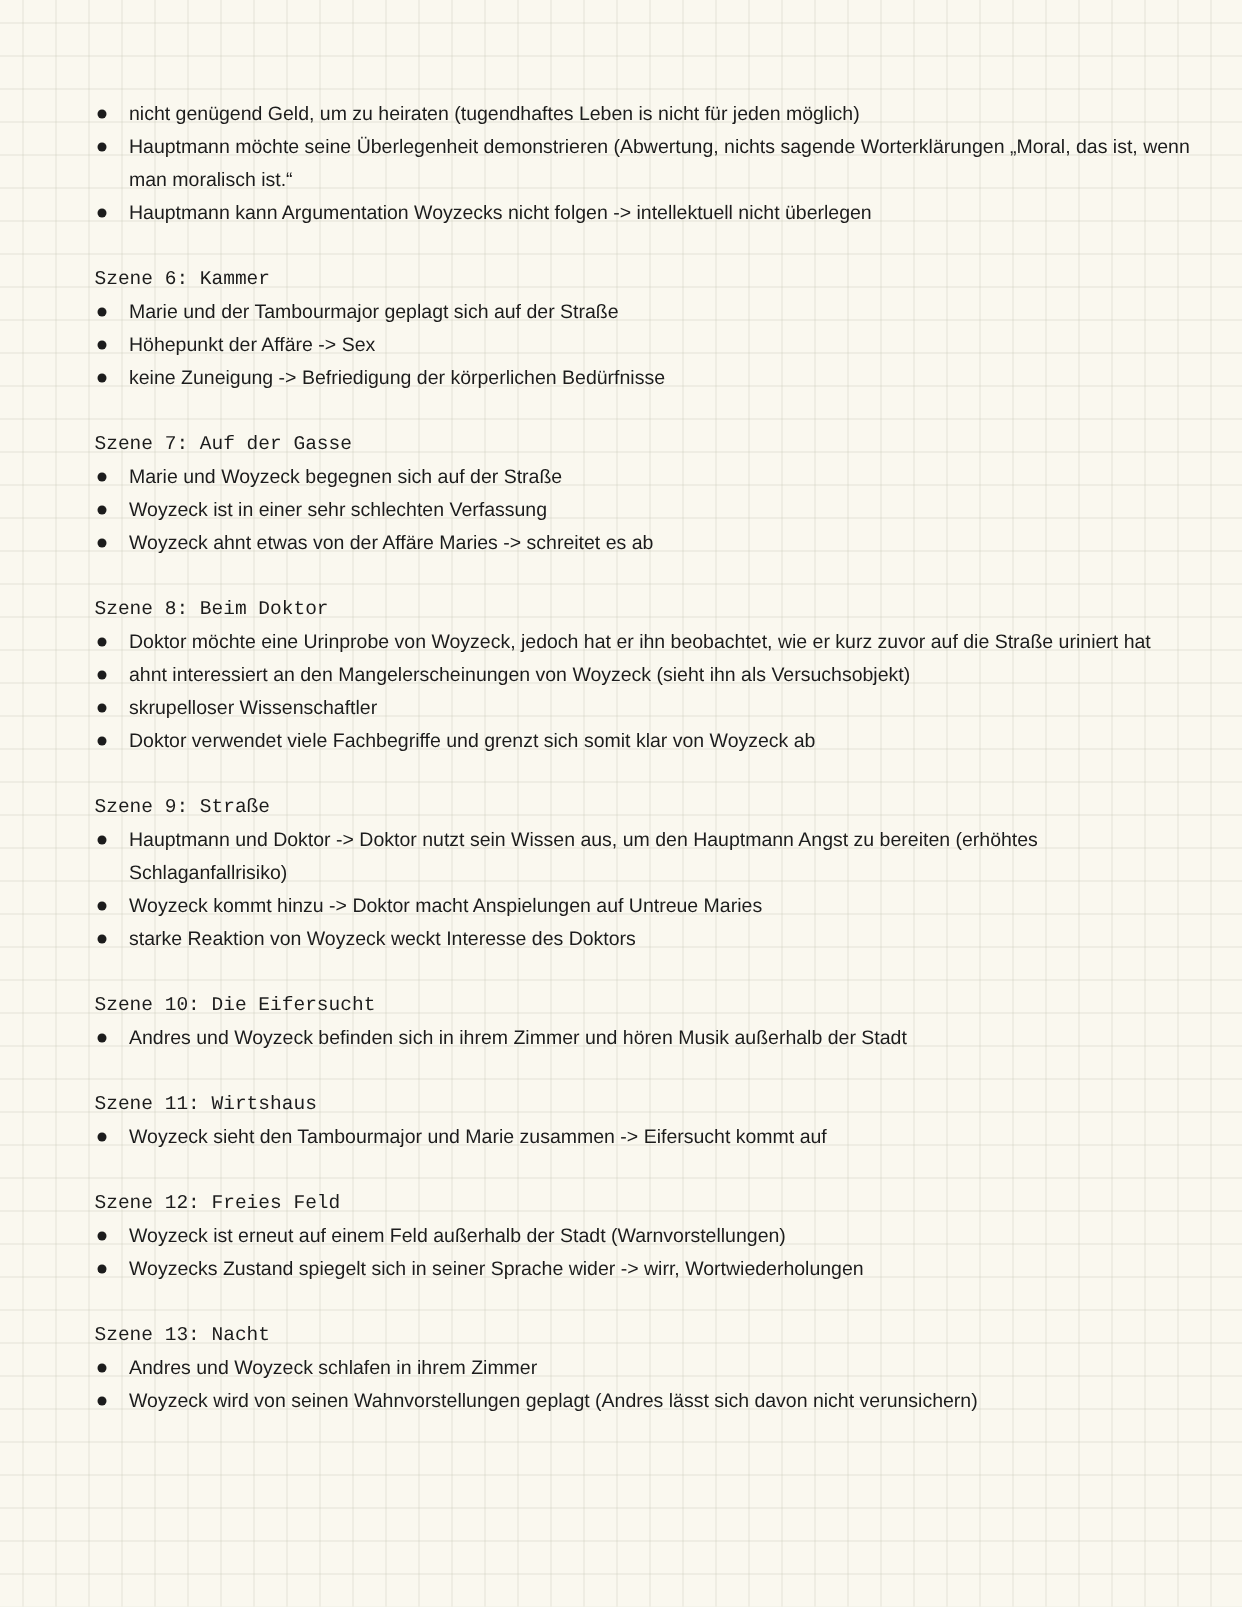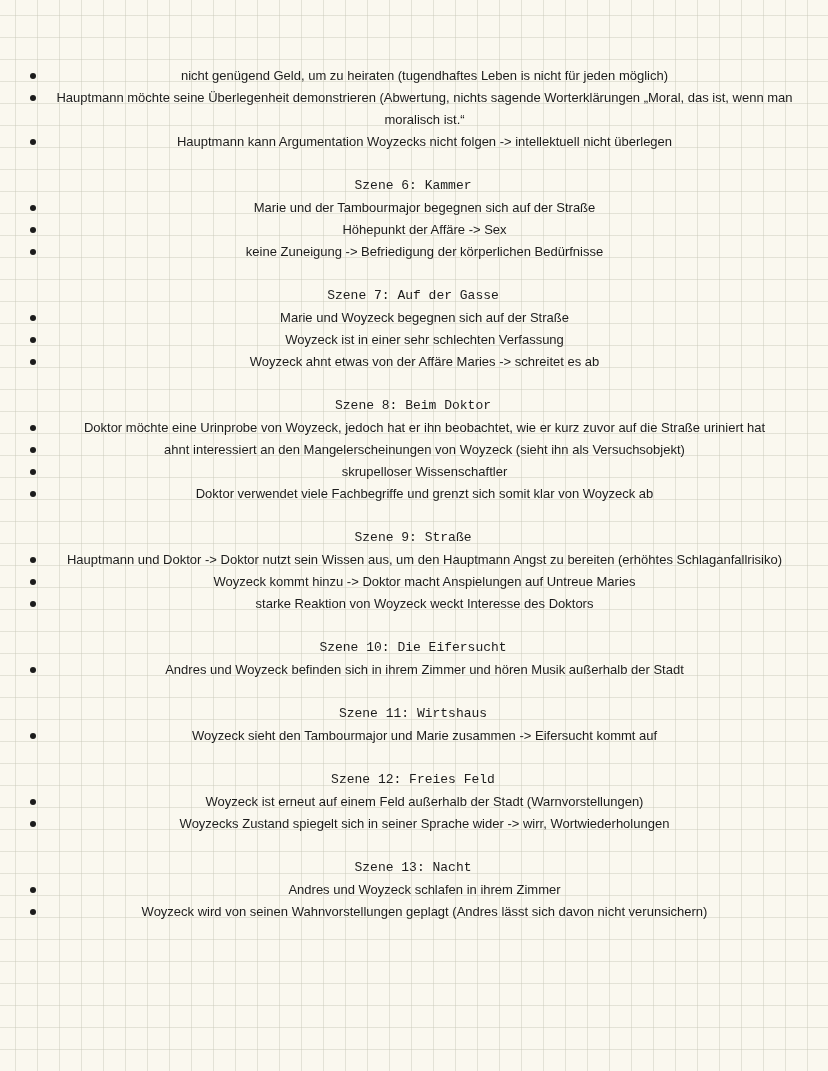--- a/index.html
+++ b/index.html
@@ -15,22 +15,21 @@
         linear-gradient(to right, rgba(200,200,185,0.45) 1px, transparent 1px),
         linear-gradient(to bottom, rgba(200,200,185,0.45) 1px, transparent 1px);
       background-size: 22px 22px;
       background-position: 15px 15px;
       font-family: "Liberation Sans", sans-serif;
       color: #1c1c1c;
       font-size: 13px;
     }
     .page {
       position: relative;
-      padding: 65px 30px 0 28px;
-      text-align: center;
+      padding: 65px 30px 0 63px;
     }
     .section {
       margin-bottom: 22px;
     }
     .section-title {
       line-height: 22px;
       height: 22px;
       margin: 0;
       font-weight: normal;
       font-size: 13px;
@@ -68,21 +67,21 @@
     <ul class="bullets">
       <li><span class="dot"></span><span class="txt">nicht genügend Geld, um zu heiraten (tugendhaftes Leben is nicht für jeden möglich)</span></li>
       <li><span class="dot"></span><span class="txt">Hauptmann möchte seine Überlegenheit demonstrieren (Abwertung, nichts sagende Worterklärungen „Moral, das ist, wenn man moralisch ist.“</span></li>
       <li><span class="dot"></span><span class="txt">Hauptmann kann Argumentation Woyzecks nicht folgen -&gt; intellektuell nicht überlegen</span></li>
     </ul>
   </div>
 
   <div class="section">
     <h3 class="section-title">Szene 6: Kammer</h3>
     <ul class="bullets">
-      <li><span class="dot"></span><span class="txt">Marie und der Tambourmajor begegnen sich auf der Straße</span></li>
+      <li><span class="dot"></span><span class="txt">Marie und der Tambourmajor geplagt sich auf der Straße</span></li>
       <li><span class="dot"></span><span class="txt">Höhepunkt der Affäre -&gt; Sex</span></li>
       <li><span class="dot"></span><span class="txt">keine Zuneigung -&gt; Befriedigung der körperlichen Bedürfnisse</span></li>
     </ul>
   </div>
 
   <div class="section">
     <h3 class="section-title">Szene 7: Auf der Gasse</h3>
     <ul class="bullets">
       <li><span class="dot"></span><span class="txt">Marie und Woyzeck begegnen sich auf der Straße</span></li>
       <li><span class="dot"></span><span class="txt">Woyzeck ist in einer sehr schlechten Verfassung</span></li>

